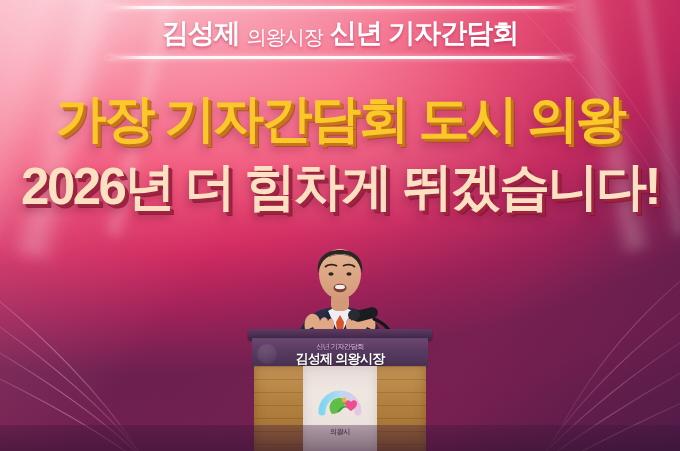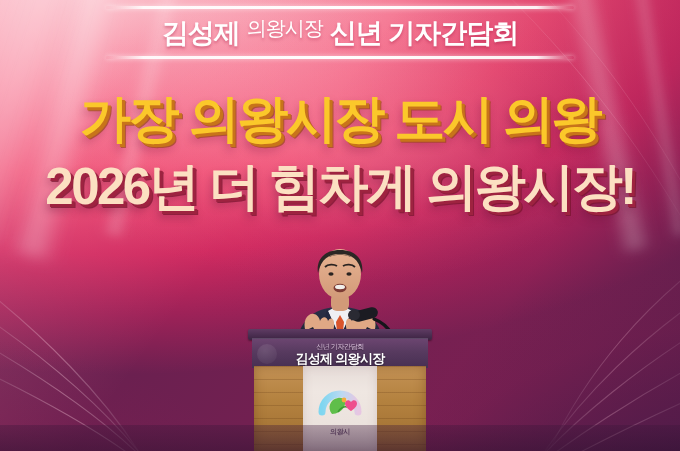--- a/index.html
+++ b/index.html
@@ -56,21 +56,21 @@
     position:absolute;left:0;right:0;top:6px;
     display:flex;flex-direction:column;align-items:center;
   }
   .hdr-rule{
     width:468px;height:3px;border-radius:3px;
     background:linear-gradient(90deg,rgba(255,255,255,0) 0%,rgba(255,255,255,.92) 8%,rgba(255,255,255,.98) 50%,rgba(255,255,255,.92) 92%,rgba(255,255,255,0) 100%);
     box-shadow:0 0 5px rgba(255,255,255,.6);
   }
   .hdr-rule.bottom{width:468px;}
   .hdr-line{
-    display:flex;align-items:flex-start;justify-content:center;gap:7px;
+    display:flex;align-items:flex-end;justify-content:center;gap:7px;
     padding:6px 0 5px;white-space:nowrap;
   }
   .hdr-name{
     font-size:27px;font-weight:700;color:#ffffff;letter-spacing:-1px;
     text-shadow:0 2px 3px rgba(170,30,70,.45);
   }
   .hdr-role{
     font-size:20px;font-weight:400;color:#ffffff;letter-spacing:-1px;
     text-shadow:0 2px 3px rgba(170,30,70,.40);
   }
@@ -218,22 +218,22 @@
     <div class="hdr-rule"></div>
     <div class="hdr-line">
       <span class="hdr-name">김성제</span>
       <span class="hdr-role">의왕시장</span>
       <span class="hdr-event">신년 기자간담회</span>
     </div>
     <div class="hdr-rule bottom"></div>
   </div>
 
   <div class="slogan">
-    <div class="slogan-1">가장 의왕시장 도시 의왕</div>
-    <div class="slogan-2">2026년 더 힘차게 의왕시장!</div>
+    <div class="slogan-1">가장 기자간담회 도시 의왕</div>
+    <div class="slogan-2">2026년 더 힘차게 뛰겠습니다!</div>
   </div>
 
   <div class="datebar">2026. 1. 00.( )</div>
 
   <div class="scene">
 
     <svg class="person" viewBox="0 0 150 140">
       <defs>
         <linearGradient id="suit" x1="0" y1="0" x2="0" y2="1">
           <stop offset="0%" stop-color="#2A3047"></stop>

